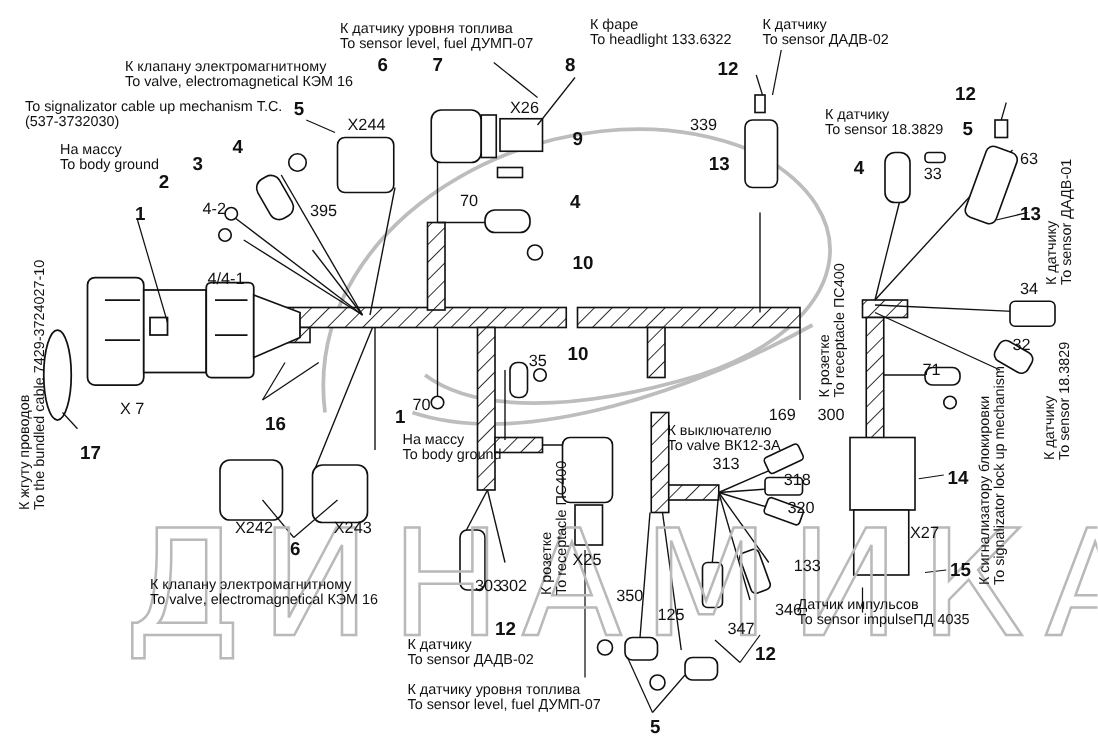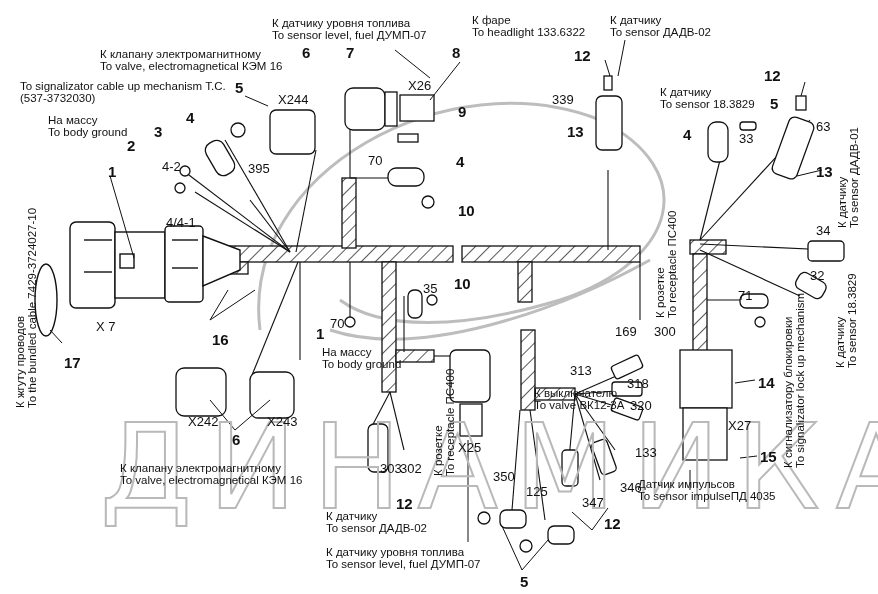--- a/index.html
+++ b/index.html
@@ -205,21 +205,21 @@
 </div>
 <div class="lbl vert" style="left:14px;top:408px;">
   <span>К жгуту проводов</span>
   <span>To the bundled cable 7429-3724027-10</span>
 </div>
 <div class="lbl vert" style="left:432px;top:476px;">
   <span>К розетке</span>
   <span>To receptacle ПС400</span>
 </div>
 
-<div class="lbl" style="left:534px;top:339px;margin-top:48px;">
+<div class="lbl" style="left:534px;top:339px;">
   <span>К выключателю</span>
   <span>To valve ВК12-3А</span>
 </div>
 <div class="lbl" style="left:322px;top:346px;">
   <span>На массу</span>
   <span>To body ground</span>
 </div>
 <div class="lbl" style="left:120px;top:462px;">
   <span>К клапану электромагнитному</span>
   <span>To valve, electromagnetical КЭМ 16</span>

